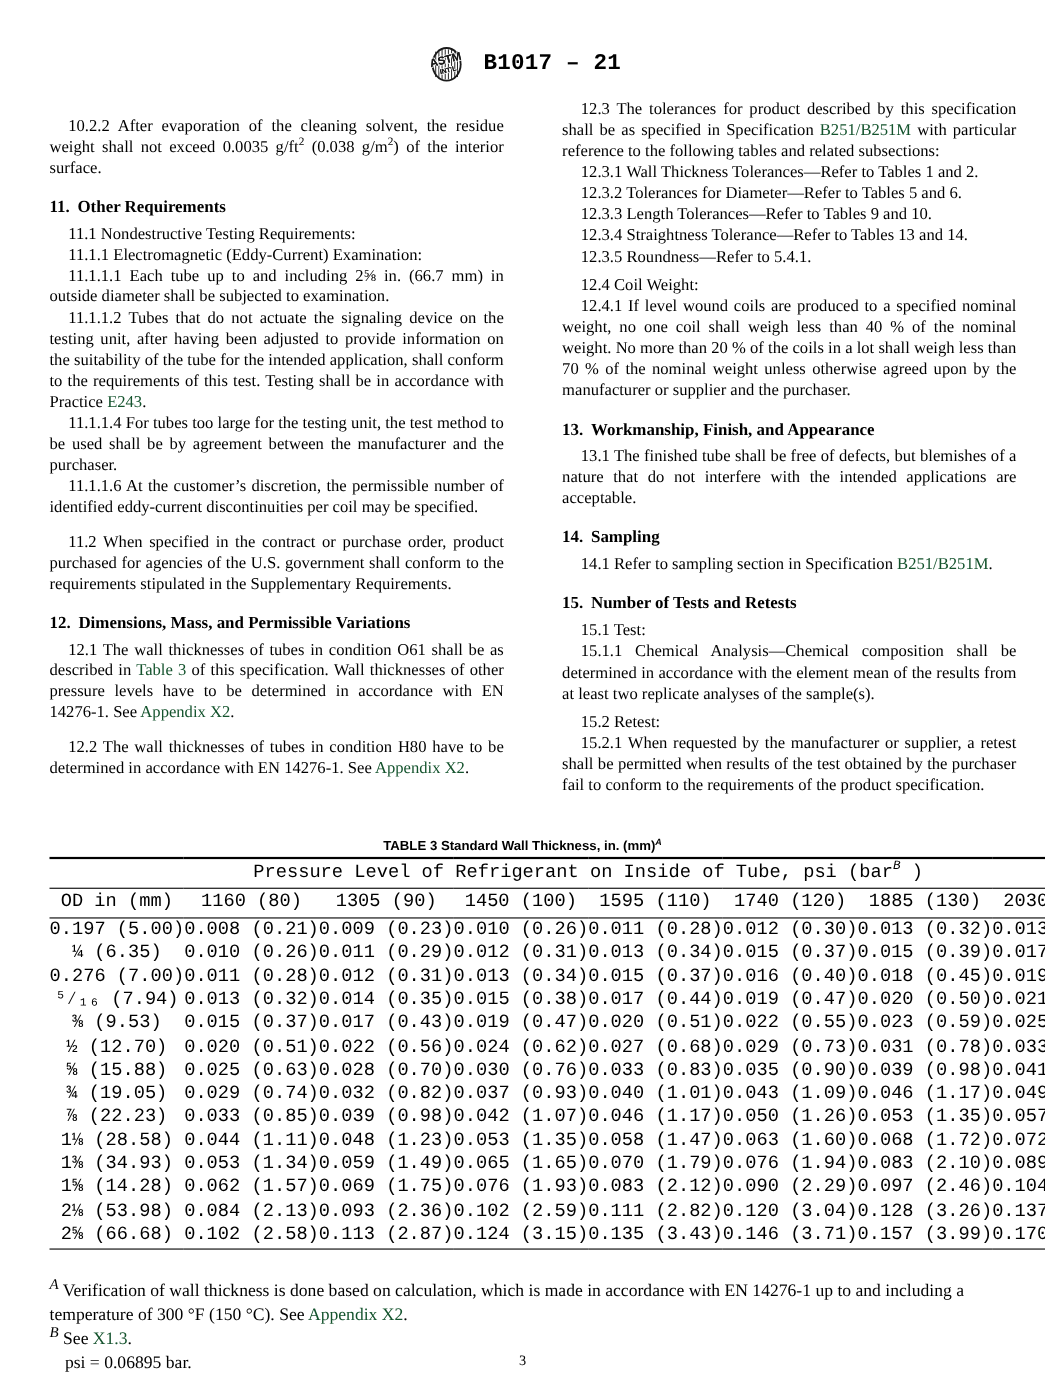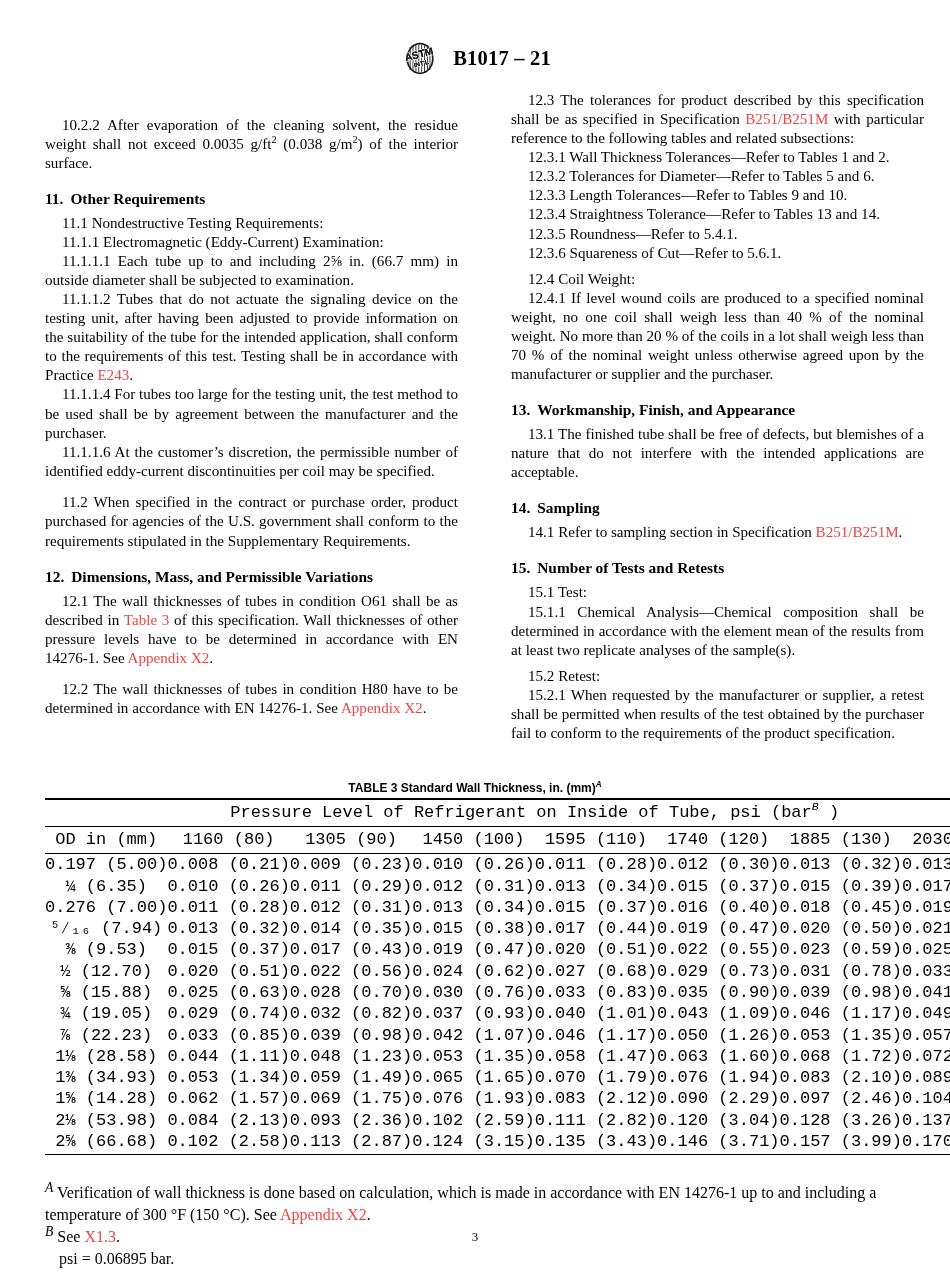--- a/index.html
+++ b/index.html
@@ -31,21 +31,21 @@
     gap: 12px;
     padding-top: 42px;
     padding-bottom: 16px;
   }
   .astm-logo {
     width: 42px;
     height: 33px;
     display: block;
   }
   .doc-designation {
-    font-family: Liberation Serif, serif;
+    font-family: Liberation Mono, monospace;
     font-size: 20.5px;
     font-weight: bold;
     letter-spacing: 0.2px;
   }
 
   
   .columns {
     display: flex;
     gap: 53px;
     align-items: center;
@@ -71,21 +71,21 @@
   h2.section-head {
     margin: 17px 0 6px 0;
     font-size: 15.4px;
     font-weight: bold;
     font-family: "Liberation Serif", "DejaVu Serif", serif;
     text-indent: 0;
   }
   h2.section-head .num { margin-right: 7px; }
 
   .ital { }
-  .lnk { color: #ef4444; }
+  .lnk { color: #14532d; }
 
   sup.sups { font-size: 0.68em; vertical-align: super; line-height: 0; }
 
   
   .table-block {
     margin-top: 38px;
     width: 860px;
   }
   .table-title {
     font-family: "Liberation Sans", "DejaVu Sans", sans-serif;
@@ -220,21 +220,20 @@
 
     <div class="col">
 
       <p class="para"><span>12.3  The tolerances for product described by this specification shall be as specified in Specification </span><span class="lnk">B251/B251M</span><span> with particular reference to the following tables and related subsections:</span></p>
 
       <p class="para tight"><span class="ital">12.3.1 Wall Thickness Tolerances</span><span>—Refer to Tables 1 and 2.</span></p>
       <p class="para tight"><span class="ital">12.3.2 Tolerances for Diameter</span><span>—Refer to Tables 5 and 6.</span></p>
       <p class="para tight"><span class="ital">12.3.3 Length Tolerances</span><span>—Refer to Tables 9 and 10.</span></p>
       <p class="para tight"><span class="ital">12.3.4 Straightness Tolerance</span><span>—Refer to Tables 13 and 14.</span></p>
       <p class="para tight"><span class="ital">12.3.5 Roundness</span><span>—Refer to 5.4.1.</span></p>
-      <p class="para tight"><span class="ital">12.3.6 Squareness of Cut</span><span>—Refer to 5.6.1.</span></p>
 
       <p class="para tight ital gap-small">12.4 Coil Weight:</p>
       <p class="para">12.4.1 If level wound coils are produced to a specified nominal weight, no one coil shall weigh less than 40 % of the nominal weight. No more than 20 % of the coils in a lot shall weigh less than 70 % of the nominal weight unless otherwise agreed upon by the manufacturer or supplier and the purchaser.</p>
 
       <h2 class="section-head"><span class="num">13.</span><span>Workmanship, Finish, and Appearance</span></h2>
       <p class="para">13.1  The finished tube shall be free of defects, but blemishes of a nature that do not interfere with the intended applications are acceptable.</p>
 
       <h2 class="section-head"><span class="num">14.</span><span>Sampling</span></h2>
       <p class="para"><span>14.1 Refer to sampling section in Specification </span><span class="lnk">B251/B251M</span><span>.</span></p>
 

